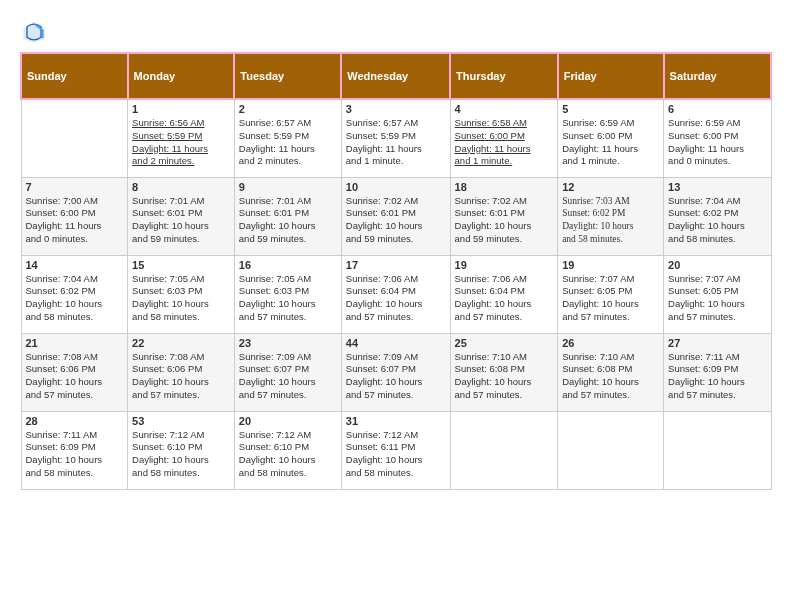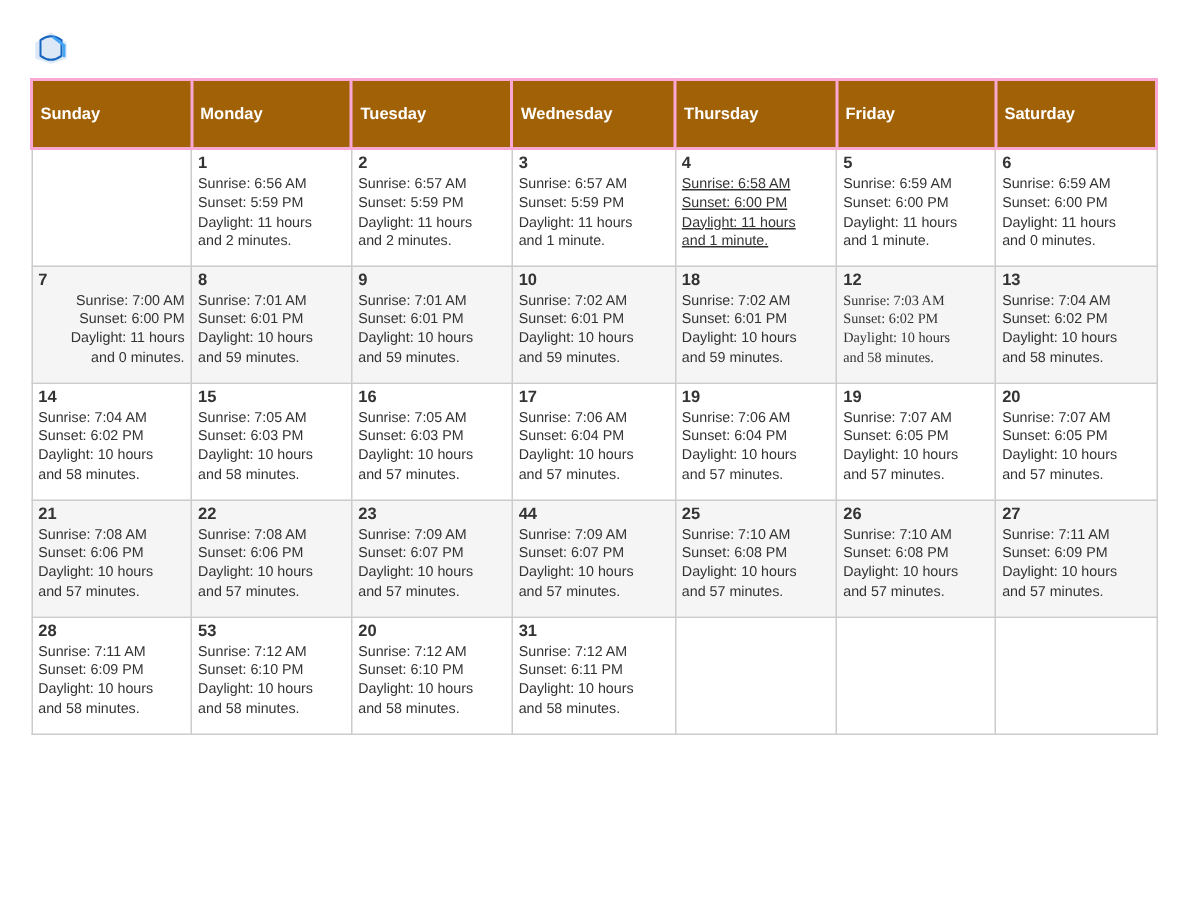--- a/index.html
+++ b/index.html
@@ -135,21 +135,21 @@
           <th>Thursday</th>
           <th>Friday</th>
           <th>Saturday</th>
         </tr>
     </thead>
     <tbody id="calendar-body">
     <tr>
           <td class="empty-cell"></td>
           <td>
             <span class="day-number">1</span>
-            <div class="day-info" style="white-space: pre-line;">Sunrise: 6:56 AM
+            <div class="day-info" style="white-space: pre-line; text-decoration: underline;">Sunrise: 6:56 AM
 Sunset: 5:59 PM
 Daylight: 11 hours
 and 2 minutes.</div>
           </td>
           <td>
             <span class="day-number">2</span>
             <div class="day-info" style="white-space: pre-line;">Sunrise: 6:57 AM
 Sunset: 5:59 PM
 Daylight: 11 hours
 and 2 minutes.</div>
@@ -179,21 +179,21 @@
             <span class="day-number">6</span>
             <div class="day-info" style="white-space: pre-line;">Sunrise: 6:59 AM
 Sunset: 6:00 PM
 Daylight: 11 hours
 and 0 minutes.</div>
           </td>
         </tr>
         <tr>
           <td>
             <span class="day-number">7</span>
-            <div class="day-info" style="white-space: pre-line; text-align: right;">Sunrise: 7:00 AM
+            <div class="day-info" style="white-space: pre-line;">Sunrise: 7:00 AM
 Sunset: 6:00 PM
 Daylight: 11 hours
 and 0 minutes.</div>
           </td>
           <td>
             <span class="day-number">8</span>
             <div class="day-info" style="white-space: pre-line;">Sunrise: 7:01 AM
 Sunset: 6:01 PM
 Daylight: 10 hours
 and 59 minutes.</div>

